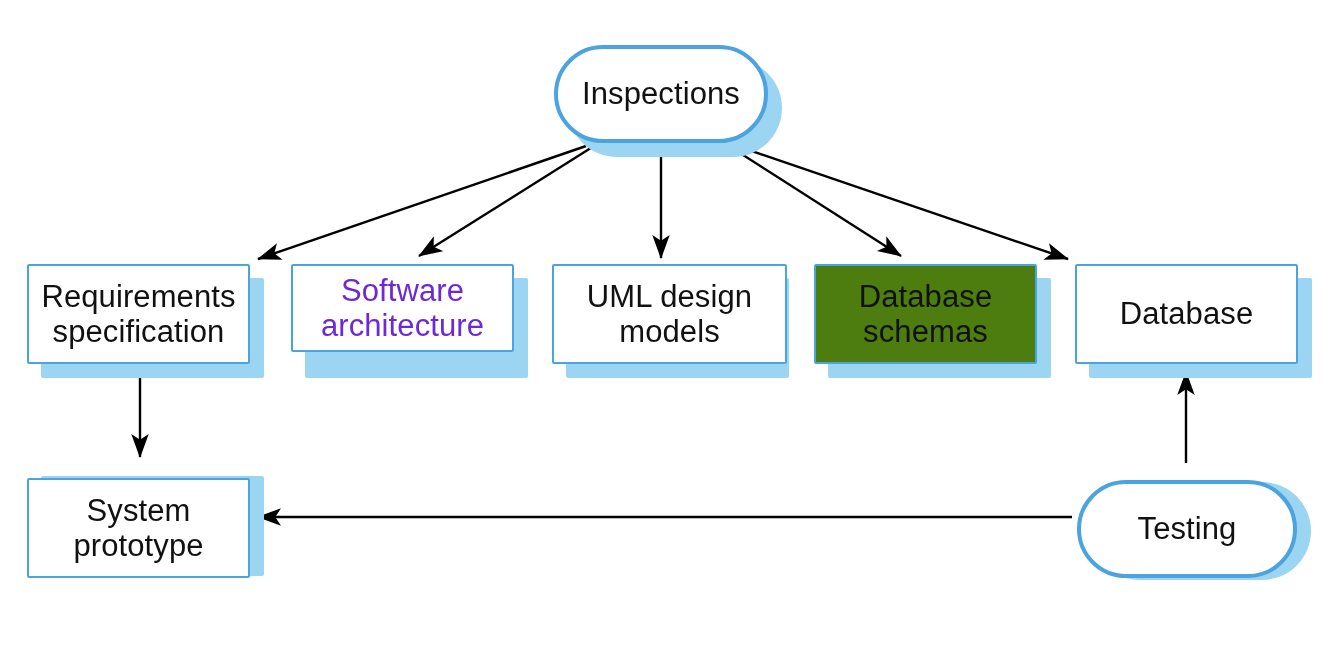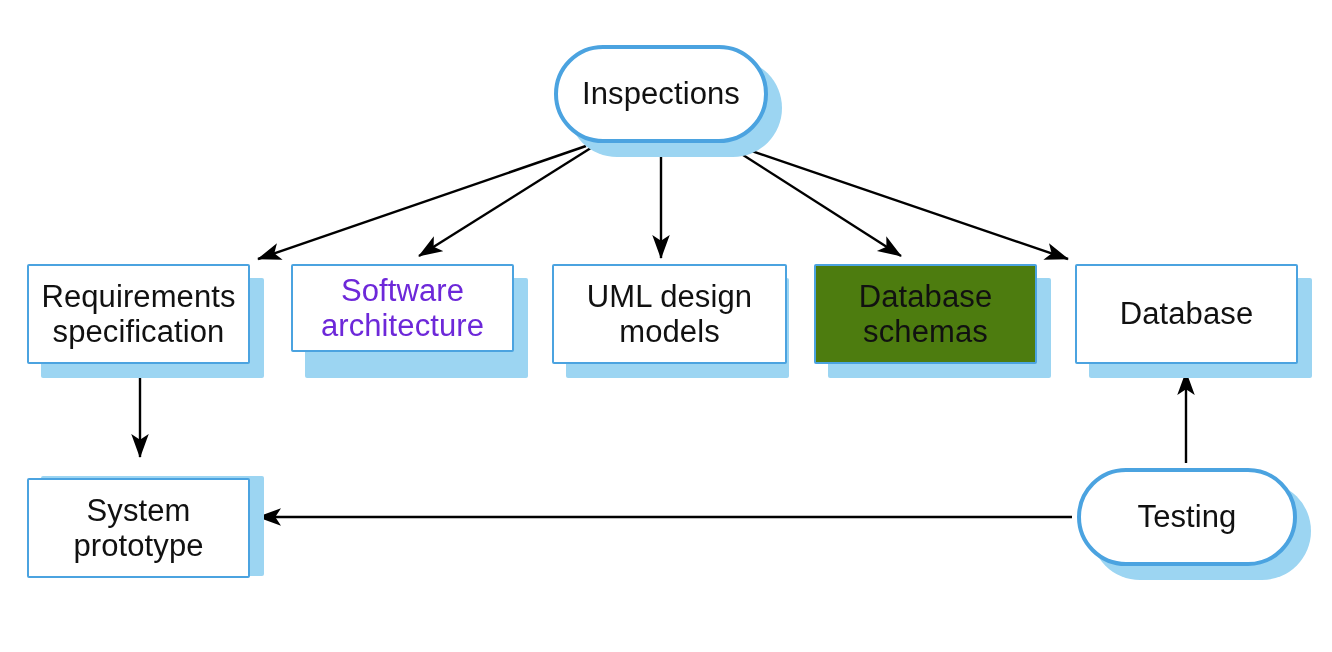--- a/index.html
+++ b/index.html
@@ -105,18 +105,18 @@
         <span class="label">Database
 schemas</span>
       </div>
       <div class="node rect-node" style="left: 1075px; top: 264px; width: 223px; height: 100px; border-color: rgb(75, 163, 224); background: rgb(255, 255, 255); color: rgb(17, 17, 17);">
         <span class="label">Database</span>
       </div>
       <div class="node rect-node" style="left: 27px; top: 462px; width: 223px; height: 100px; border-color: rgb(75, 163, 224); background: rgb(255, 255, 255); color: rgb(17, 17, 17); margin-top: 16px;">
         <span class="label">System
 prototype</span>
       </div>
-      <div class="node stadium-node" style="left: 1077px; top: 468px; width: 220px; height: 98px; border-color: rgb(75, 163, 224); background: rgb(255, 255, 255); color: rgb(17, 17, 17); border-radius: 49px;">
+      <div class="node stadium-node" style="left: 1077px; top: 480px; width: 220px; height: 98px; border-color: rgb(75, 163, 224); background: rgb(255, 255, 255); color: rgb(17, 17, 17); border-radius: 49px;">
         <span class="label">Testing</span>
       </div>
     </div>
 
 </div>
 
 </body></html>

